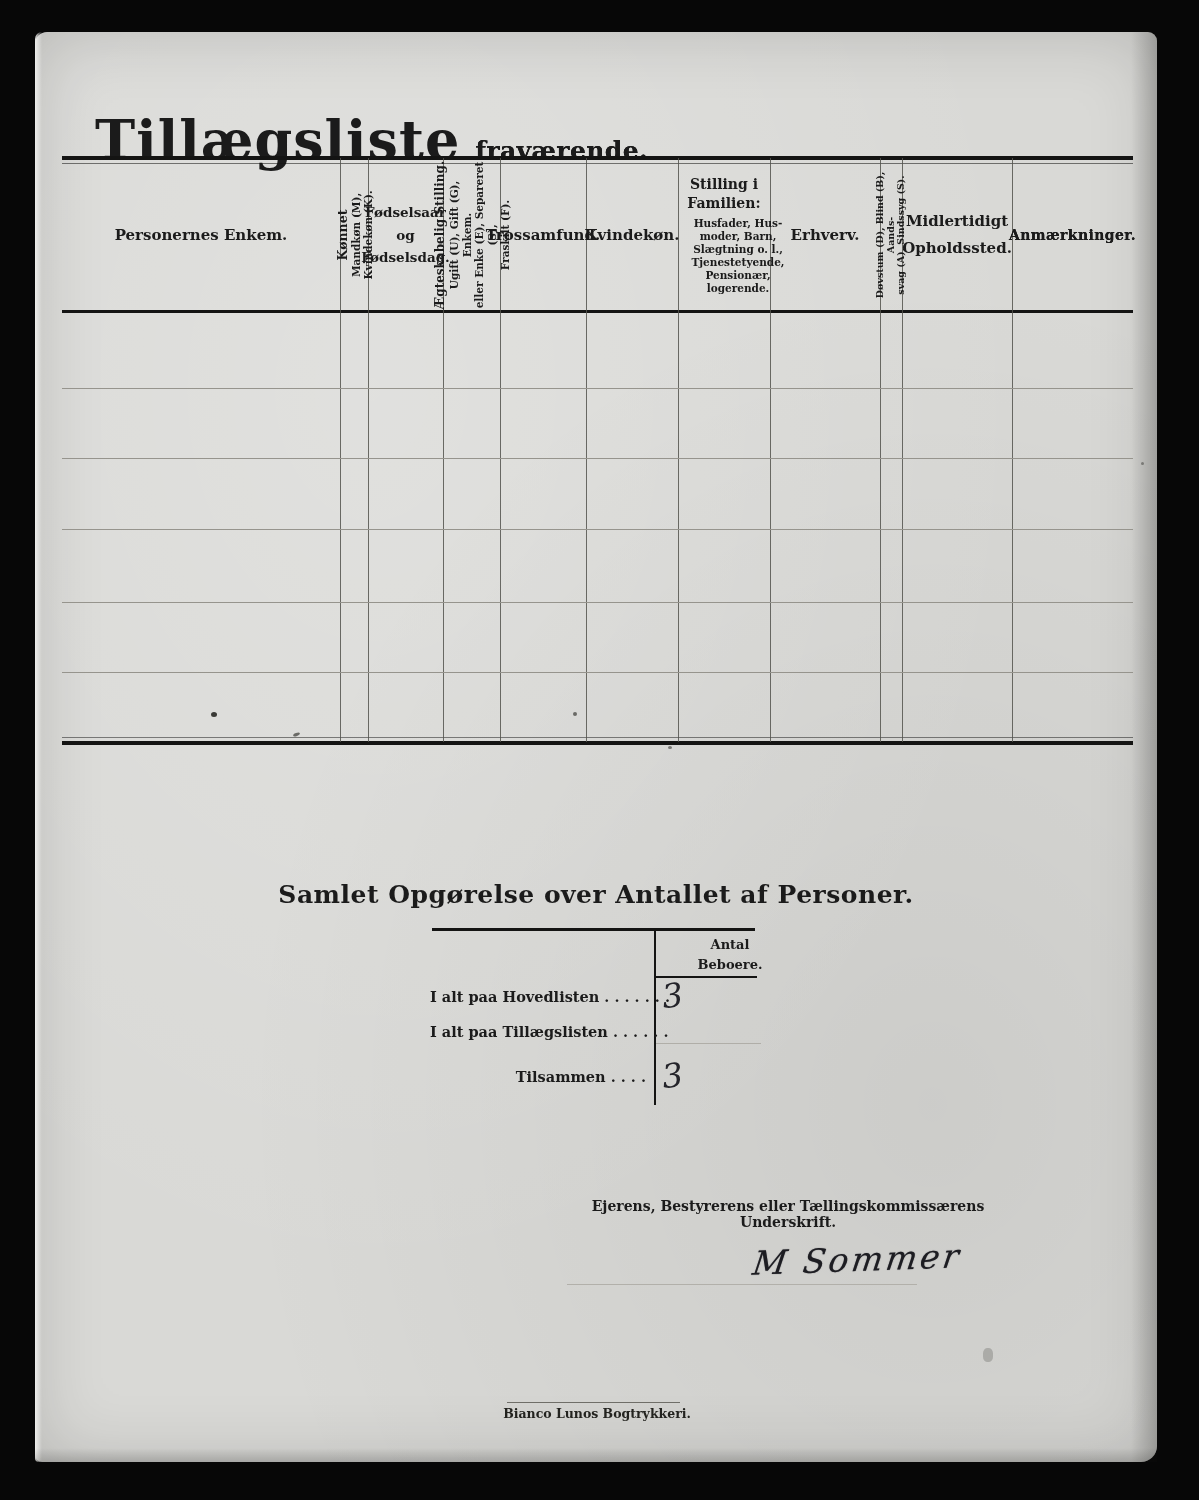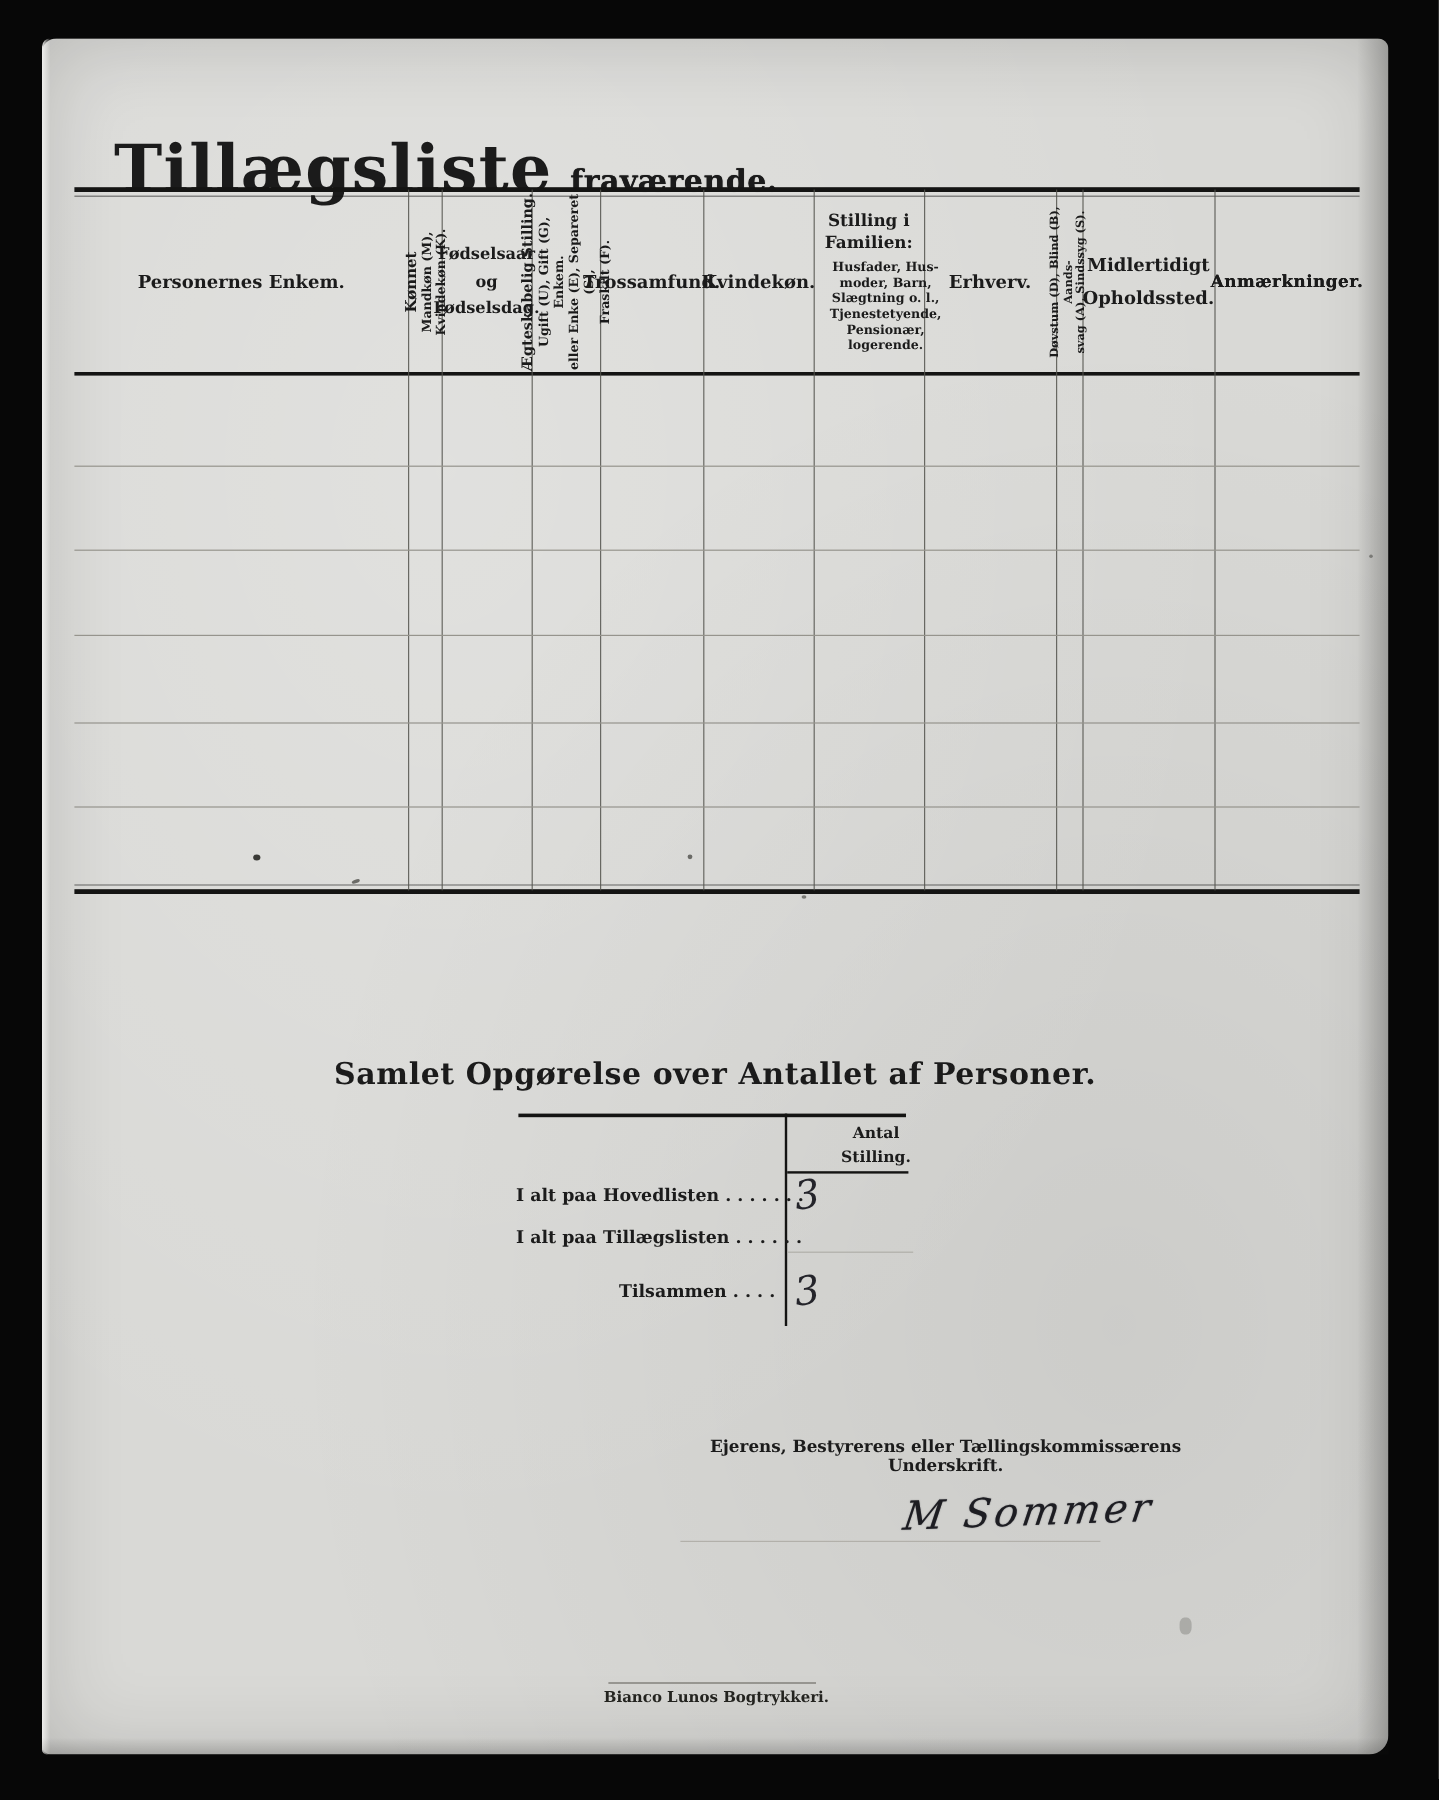--- a/index.html
+++ b/index.html
@@ -168,21 +168,21 @@
   </div>
 
   <div>
     <div class="sum-heading">Samlet Opgørelse over Antallet af Personer.</div>
 
     <div class="hrule" style="left:397px;top:896px;width:323px;height:3px;"></div>
     <div class="hrule" style="left:619px;top:896px;width:2px;height:177px;"></div>
 
     <div style="position:absolute;left:621px;top:903px;width:100px;text-align:center;font-size:13px;font-weight:700;line-height:1.5;padding-left:24px;">
       <div>Antal</div>
-      <div>Stilling.</div>
+      <div>Beboere.</div>
     </div>
     <div class="hrule" style="left:621px;top:944px;width:101px;height:2px;"></div>
     <div class="hrule" style="left:621px;top:1011px;width:105px;height:1px;background:#b0aea8;"></div>
 
     <div class="sum-label" style="left:395px;top:956px;width:216px;">I alt paa Hovedlisten . . . . . . .</div>
     <div class="sum-label" style="left:395px;top:991px;width:216px;">I alt paa Tillægslisten . . . . . .</div>
     <div class="sum-label" style="left:395px;top:1036px;width:216px;">Tilsammen . . . .</div>
 
     <div class="hand" style="position:absolute;left:627px;top:944px;font-size:33px;transform:rotate(-7deg);">3</div>
     <div class="hand" style="position:absolute;left:627px;top:986px;font-size:33px;"></div>

